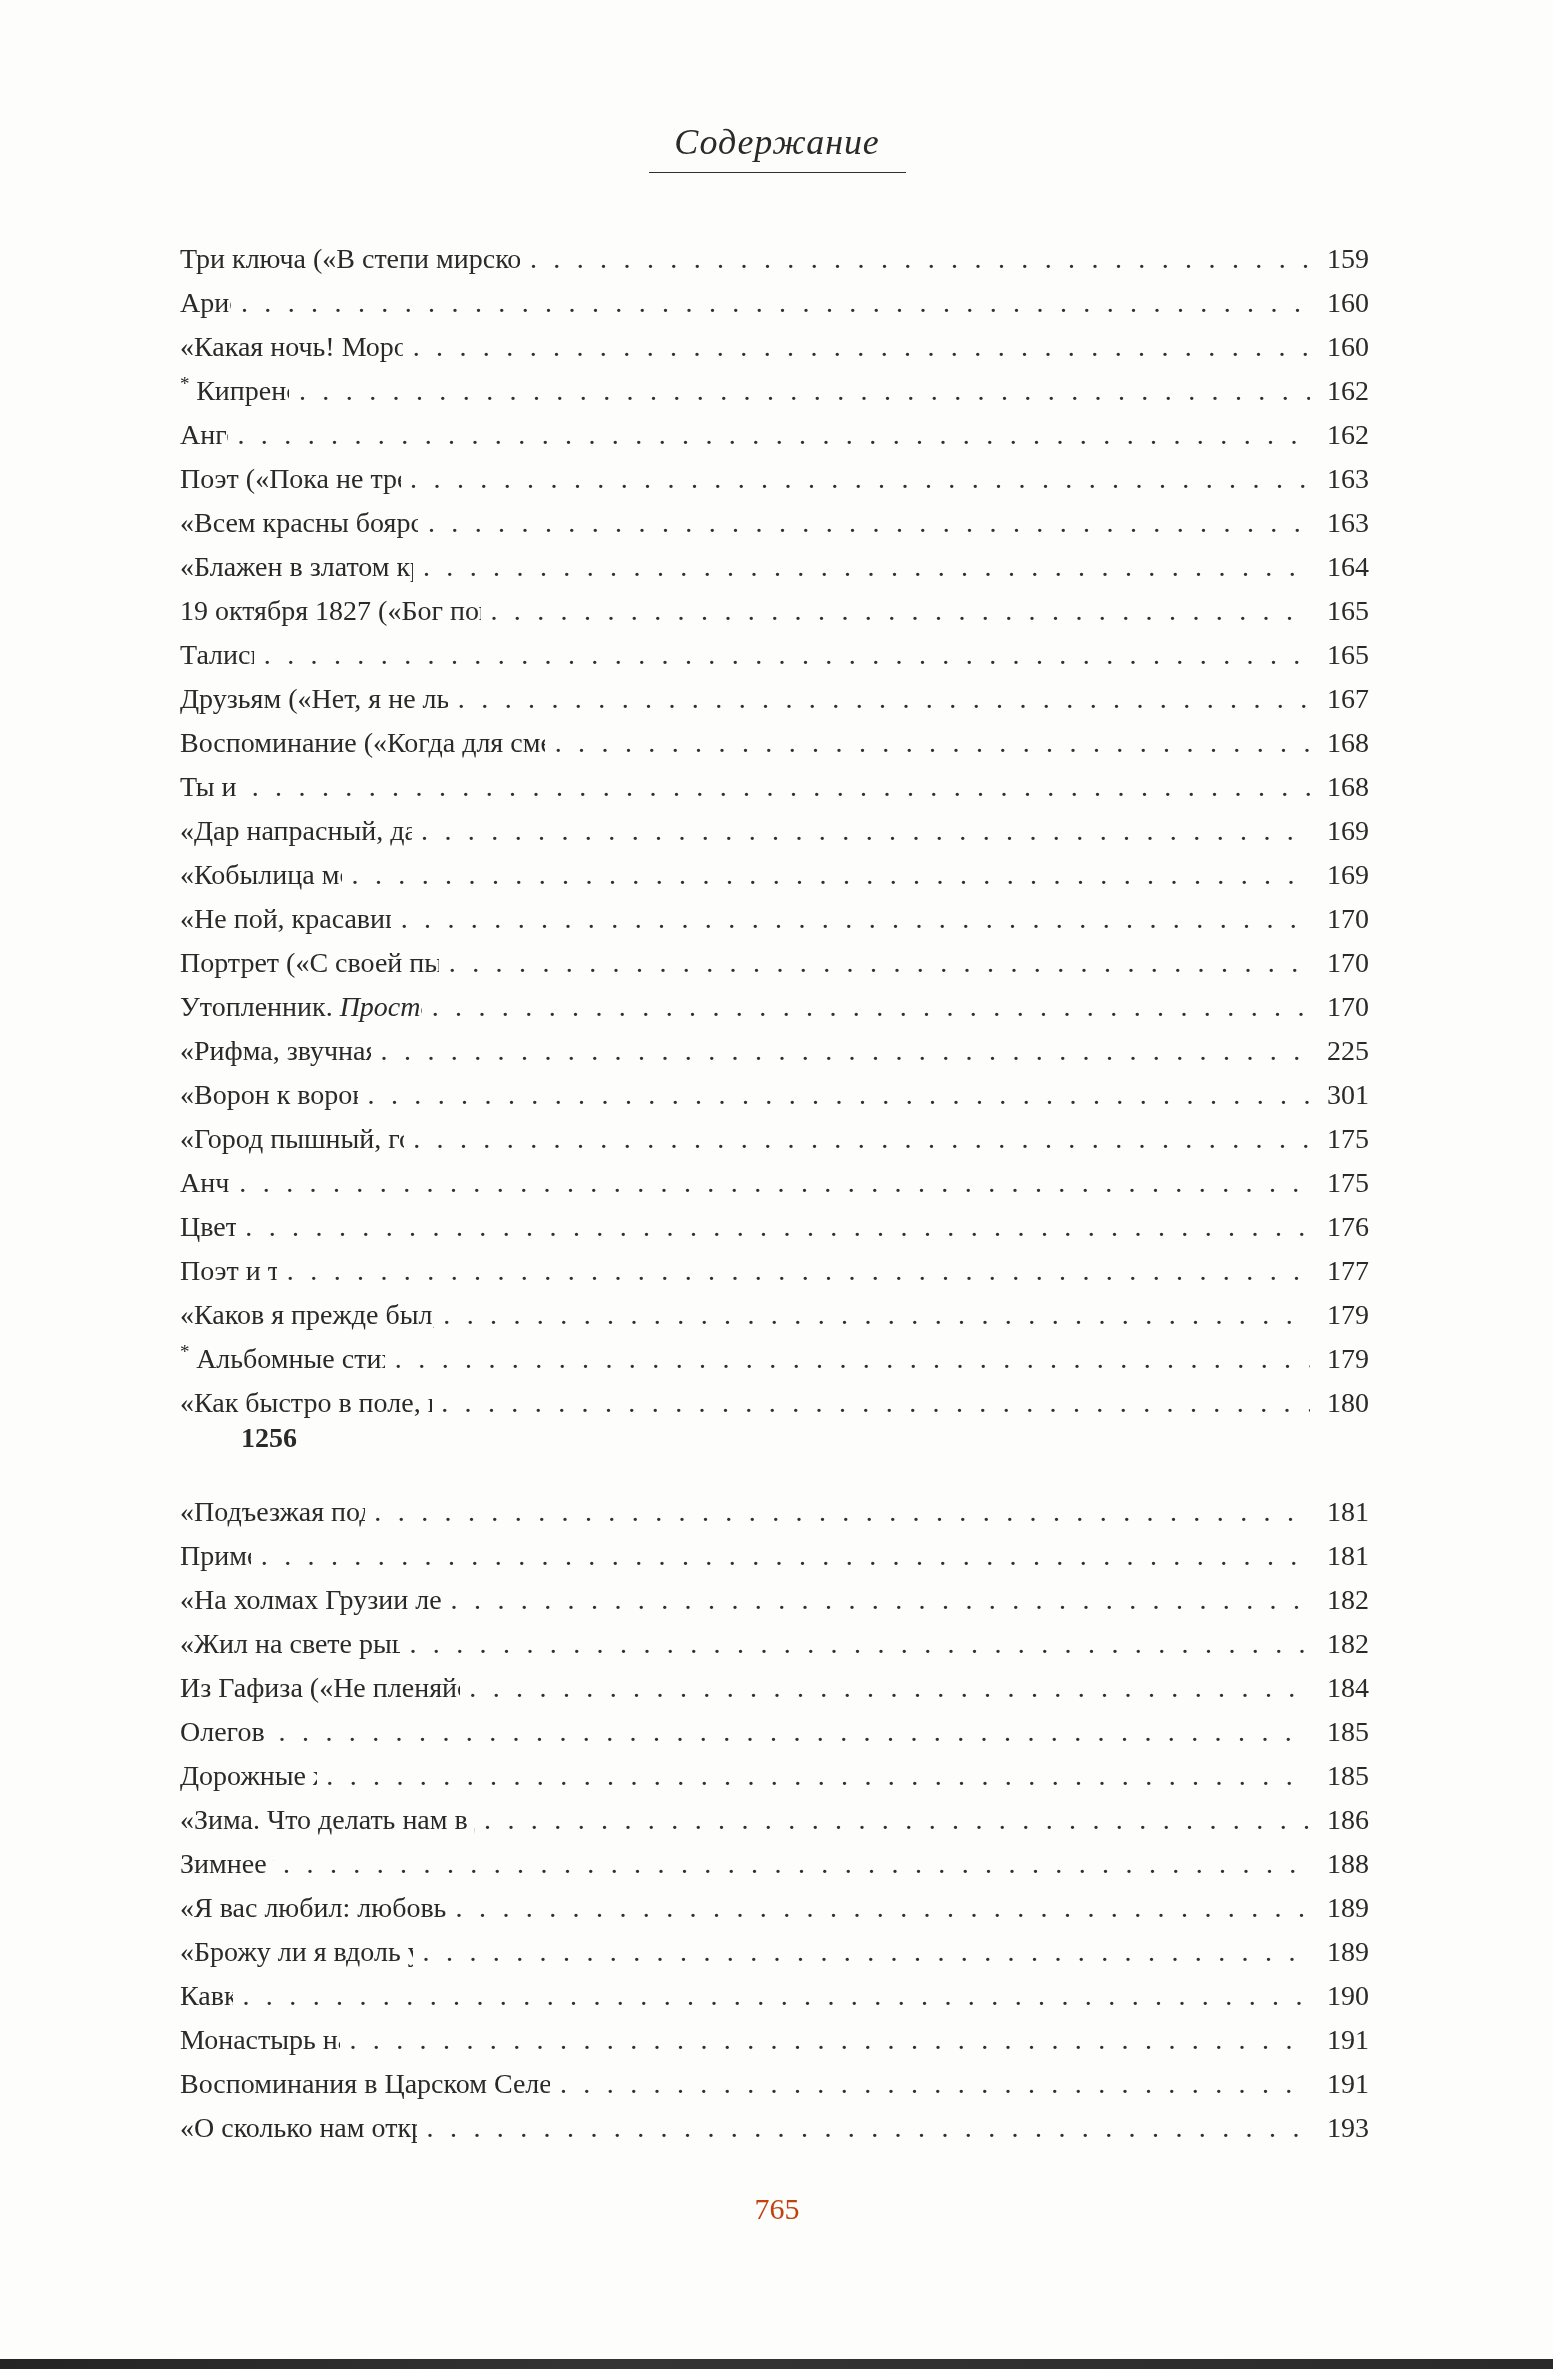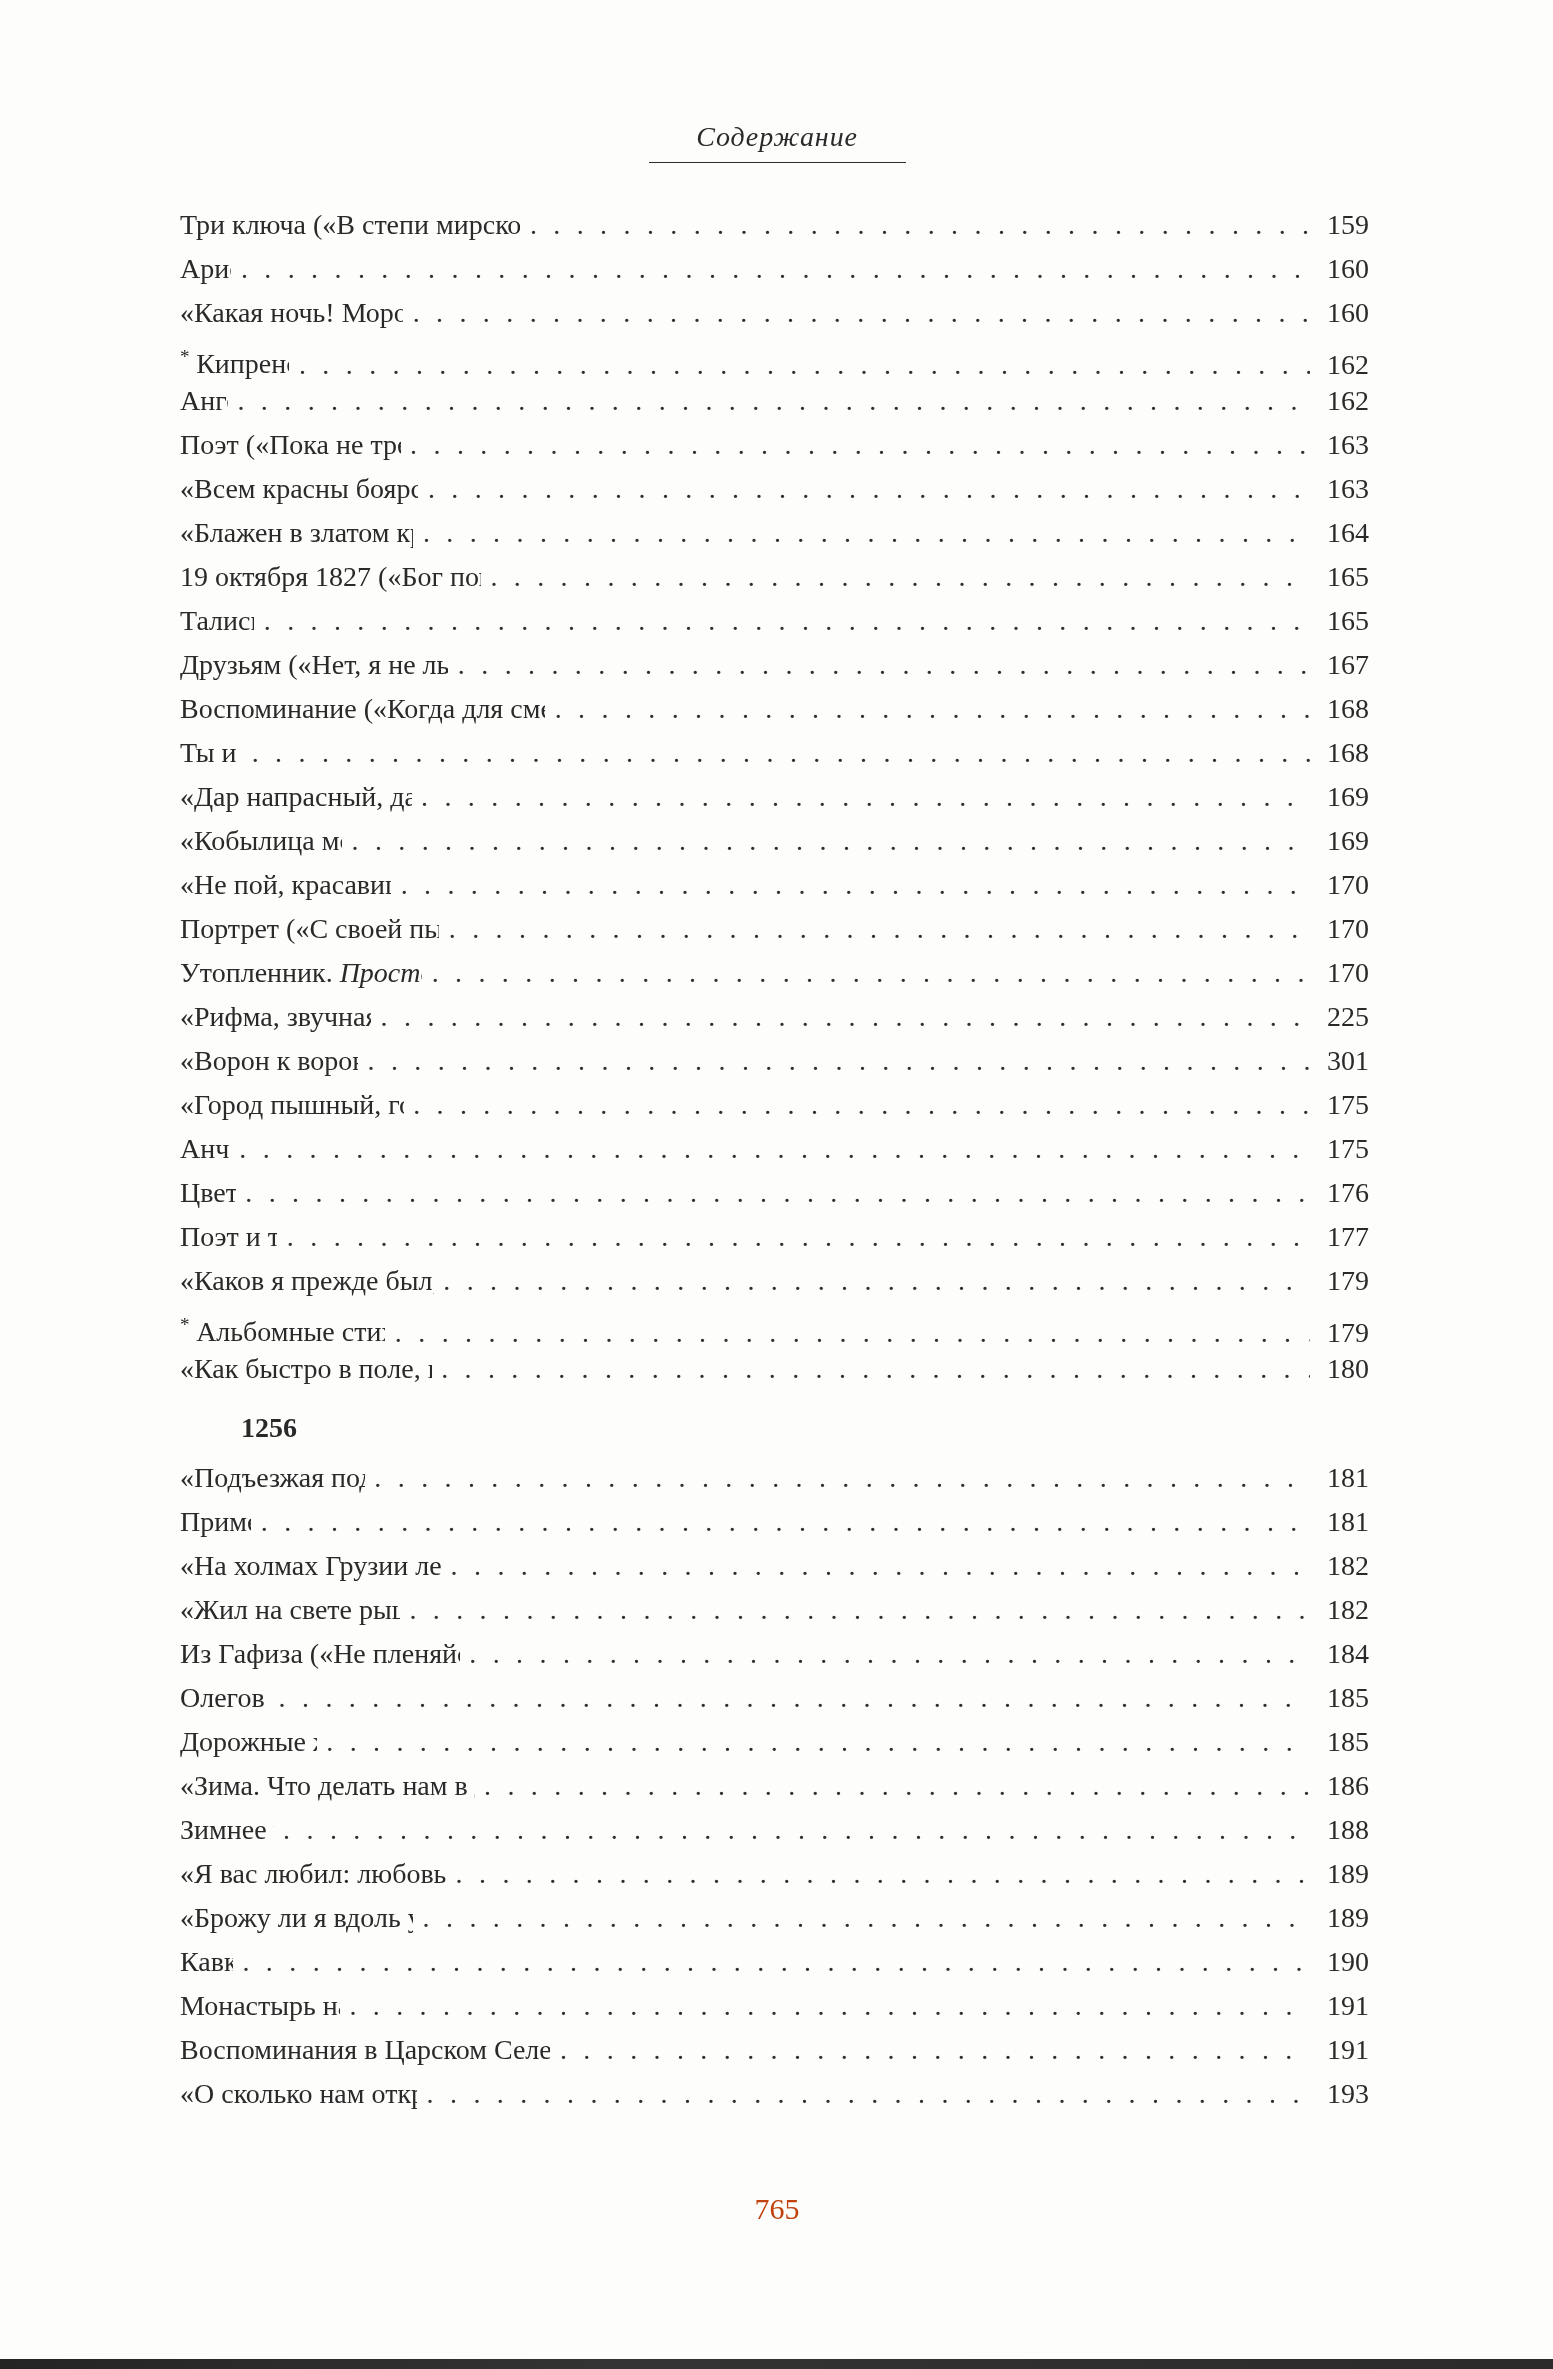--- a/index.html
+++ b/index.html
@@ -11,21 +11,21 @@
     color: #2a2a2a;
     position: relative;
     overflow: hidden;
   }
   .page { position: absolute; inset: 0; }
 
   .running-head {
     padding-top: 121px;
     text-align: center;
     font-style: italic;
-    font-size: 28px;
+    font-size: 36px;
     letter-spacing: 0.9px;
   }
   .head-rule {
     width: 257px;
     height: 1.9px;
     background: #2f2f2f;
     margin: 8.5px auto 0 auto;
   }
 
   .toc {
@@ -49,20 +49,21 @@
     color: #2f2f2f;
   }
   .toc-dots::before {
     content: ". . . . . . . . . . . . . . . . . . . . . . . . . . . . . . . . . . . . . . . . . . . . . . . . . . . . . . . . . . . . . . . . . . . . . .";
     letter-spacing: 4.7px;
   }
   .toc-page {
     flex: 0 0 auto;
     min-width: 55px;
     text-align: right;
+    margin-top: 24px;
   }
   .toc-year {
     font-weight: bold;
     font-size: 28px;
     line-height: 44px;
     margin: 15px 0 5.7px 61px;
   }
 
   .footer-folio {
     position: absolute;

